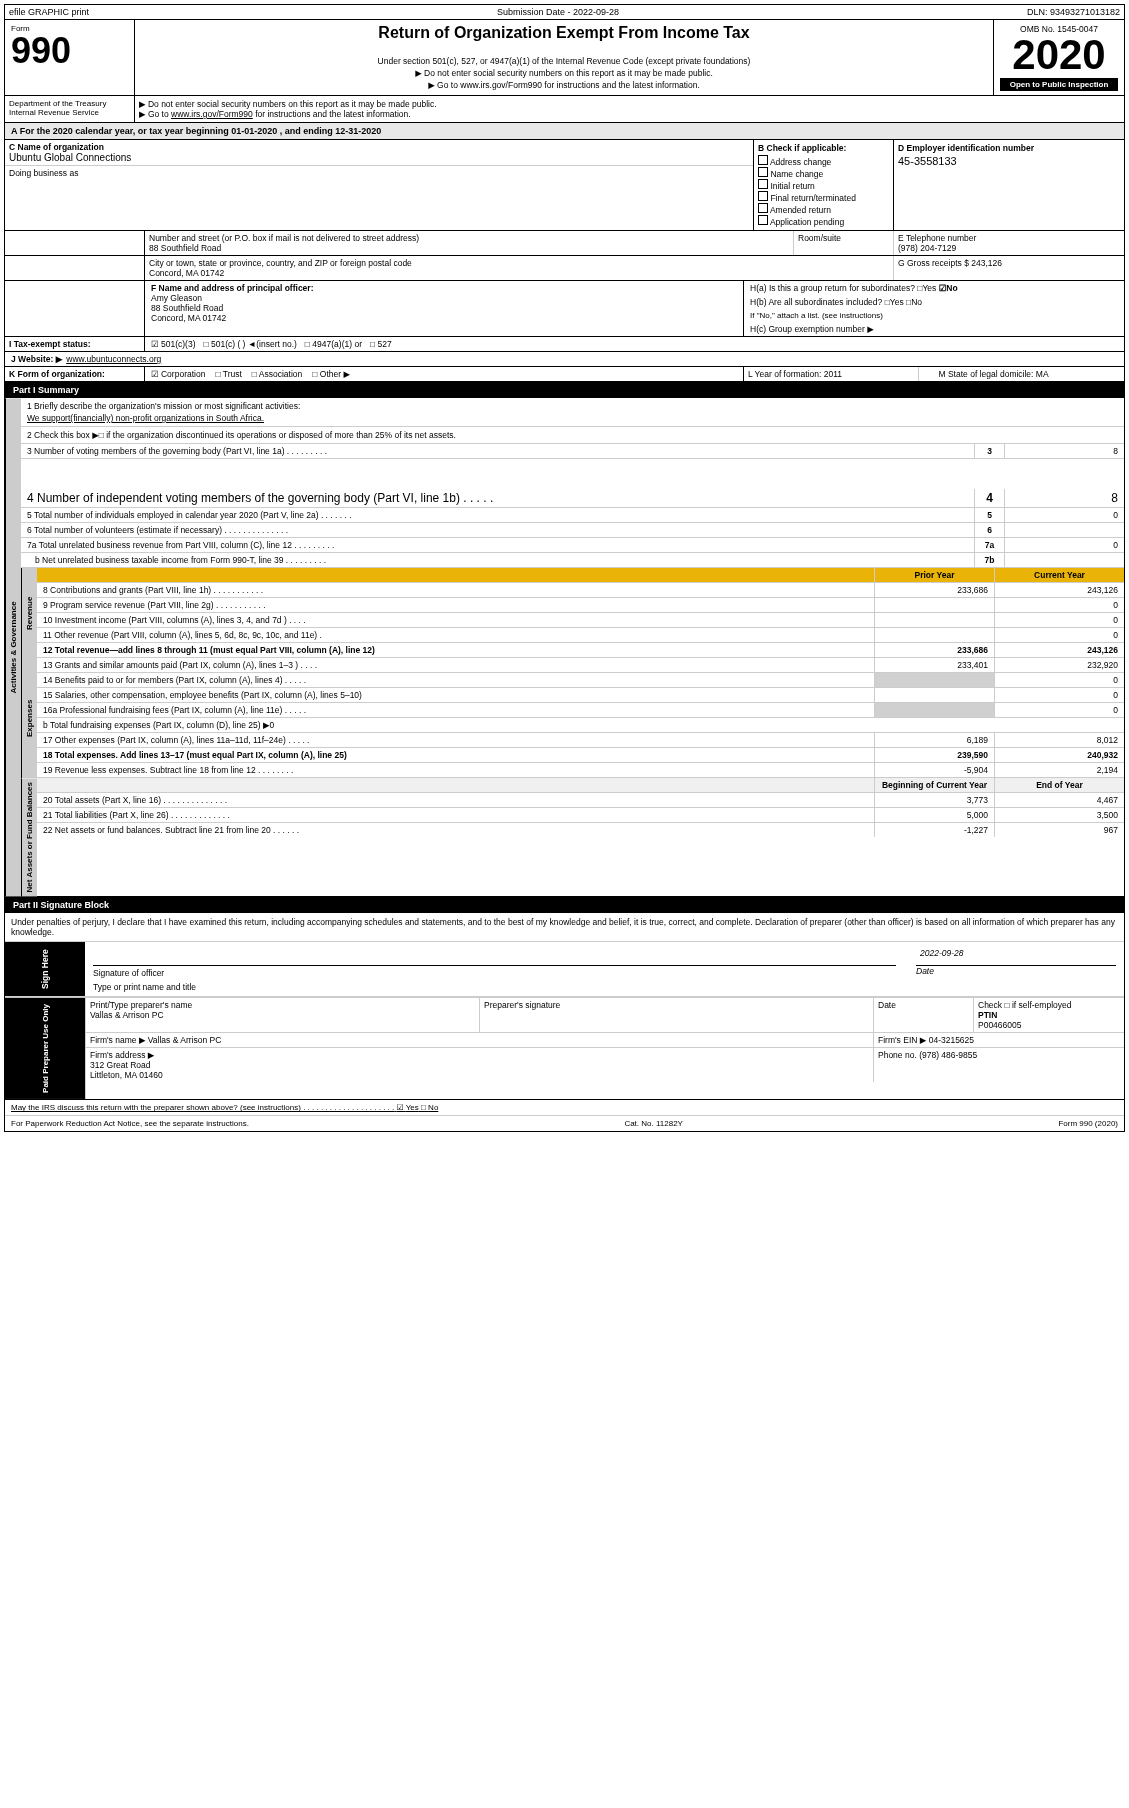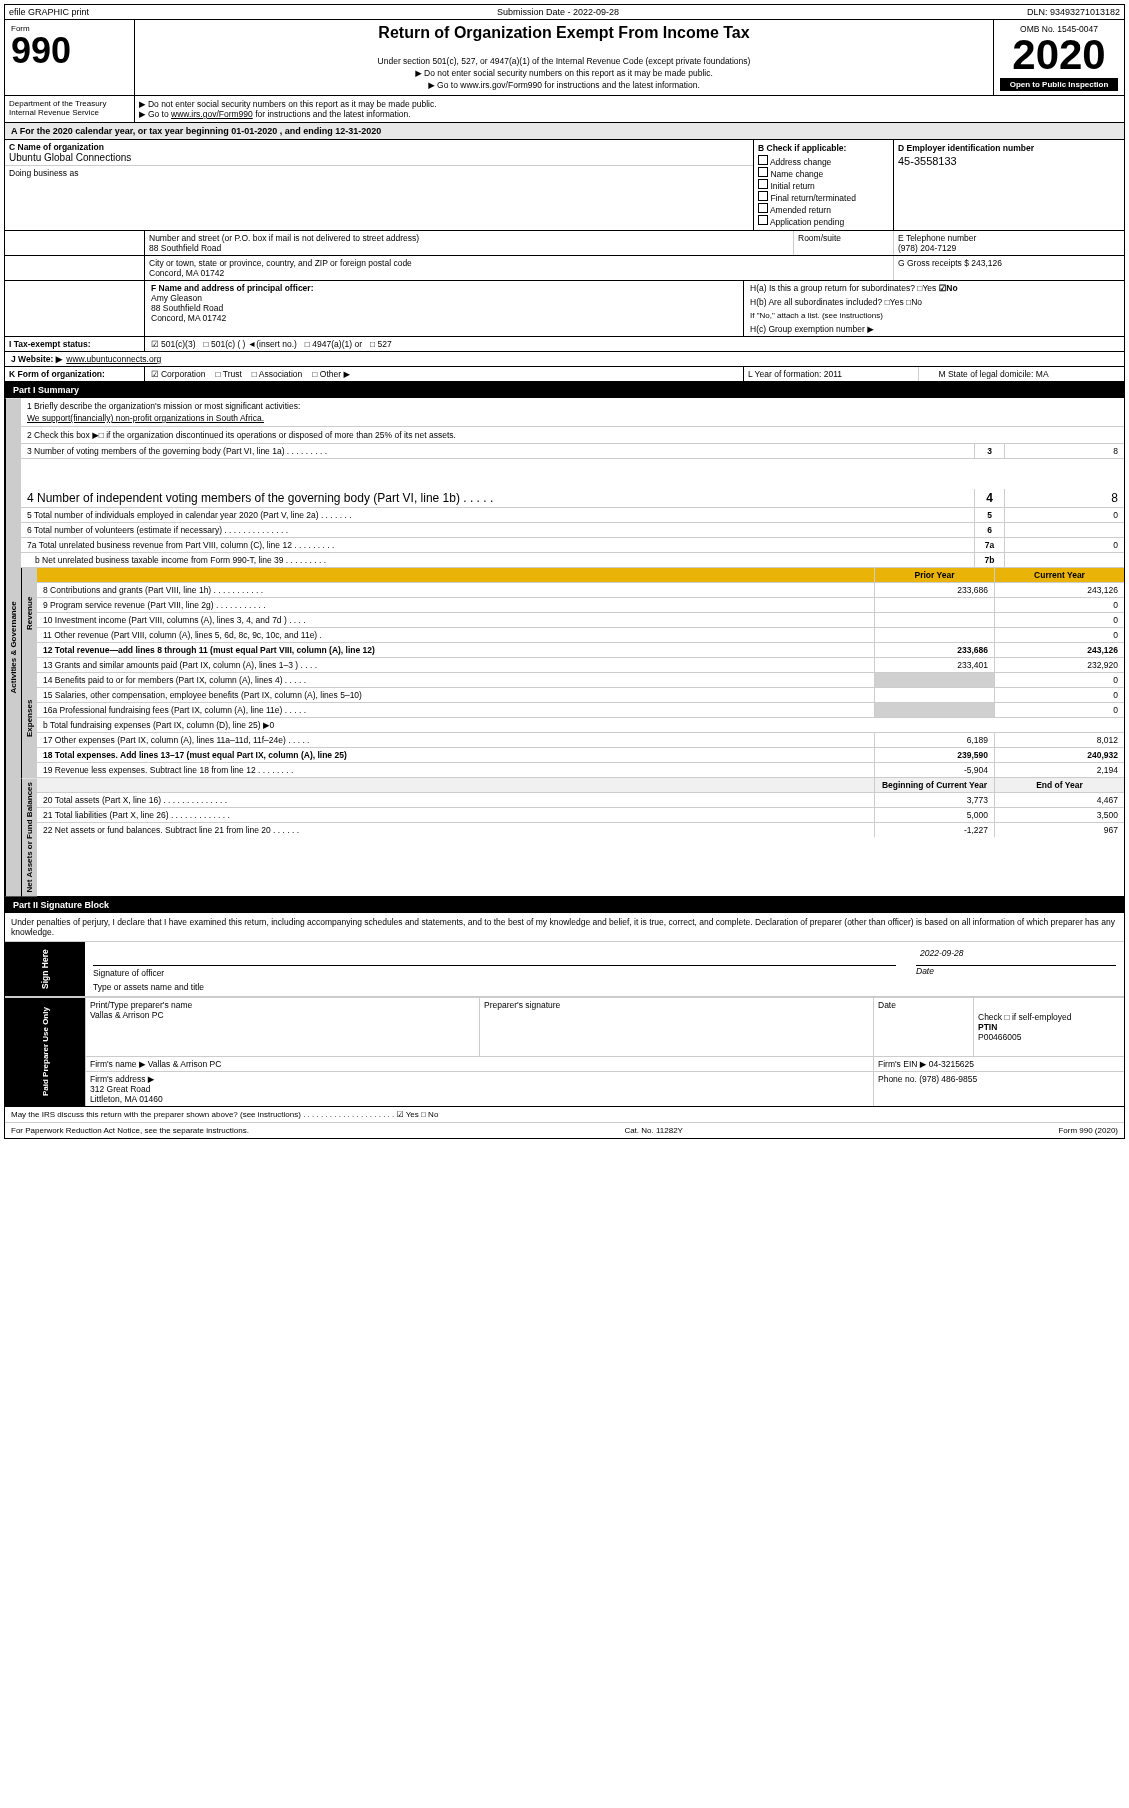--- a/index.html
+++ b/index.html
@@ -361,41 +361,41 @@
             <div style="flex:1;">
               <div style="border-bottom:1px solid #000; min-height:20px; margin-bottom:2px;"></div>
               <div>Signature of officer</div>
             </div>
             <div style="width:200px;font-style:italic;">
               <div style="border-bottom:1px solid #000; min-height:20px; padding:2px 4px;">2022-09-28</div>
               <div>Date</div>
             </div>
           </div>
           <div style="margin-top:4px;">
-            <div>Type or assets name and title</div>
+            <div>Type or print name and title</div>
           </div>
         </div>
       </div>
     </div>
 
     <div style="display:flex; border-top:1px solid #ccc;">
       <div style="width:80px; background:#000; color:#fff; padding:6px 4px; font-size:8px; font-weight:bold; text-align:center; display:flex; align-items:center; justify-content:center; writing-mode:vertical-rl; transform:rotate(180deg);">Paid Preparer Use Only</div>
       <div style="flex:1; border-left:1px solid #ccc;">
         <div style="display:flex; border-bottom:1px solid #ccc; font-size:8.5px;">
           <div style="flex:1; border-right:1px solid #ccc; padding:2px 4px;">
             <div>Print/Type preparer's name</div>
             <div>Vallas &amp; Arrison PC</div>
           </div>
           <div style="flex:1; border-right:1px solid #ccc; padding:2px 4px;">
             <div>Preparer's signature</div>
           </div>
           <div style="width:100px; border-right:1px solid #ccc; padding:2px 4px;">
             <div>Date</div>
           </div>
-          <div style="width:150px; padding:14px 4px;">
+          <div style="width:150px; padding:2px 4px;">
             <div>Check □ if self-employed</div>
             <div style="font-weight:bold;">PTIN</div>
             <div>P00466005</div>
           </div>
         </div>
         <div style="display:flex; border-bottom:1px solid #ccc; font-size:8.5px;">
           <div style="flex:1; border-right:1px solid #ccc; padding:2px 4px;">
             <span>Firm's name</span>
             <span>▶ Vallas &amp; Arrison PC</span>
           </div>
@@ -412,21 +412,21 @@
           </div>
           <div style="width:250px; padding:2px 4px;">
             <span>Phone no.</span>
             <span>(978) 486-9855</span>
           </div>
         </div>
       </div>
     </div>
 
     <div style="display:flex; border-top:1px solid #000; padding:3px 6px; font-size:8px; justify-content:space-between; align-items:center;">
-      <div style="flex:1;">
+      <div style="flex:1;text-decoration:underline;">
         <span>May the IRS discuss this return with the preparer shown above? (see instructions)  .  .  .  .  .  .  .  .  .  .  .  .  .  .  .  .  .  .  .  .  .</span>
         <span> ☑ <span>Yes</span></span>
         <span> □ <span>No</span></span>
       </div>
     </div>
     <div style="display:flex; border-top:1px solid #ccc; padding:3px 6px; font-size:8px; justify-content:space-between;">
       <span>For Paperwork Reduction Act Notice, see the separate instructions.</span>
       <span>Cat. No. 11282Y</span>
       <span>Form 990 (2020)</span>
     </div>

